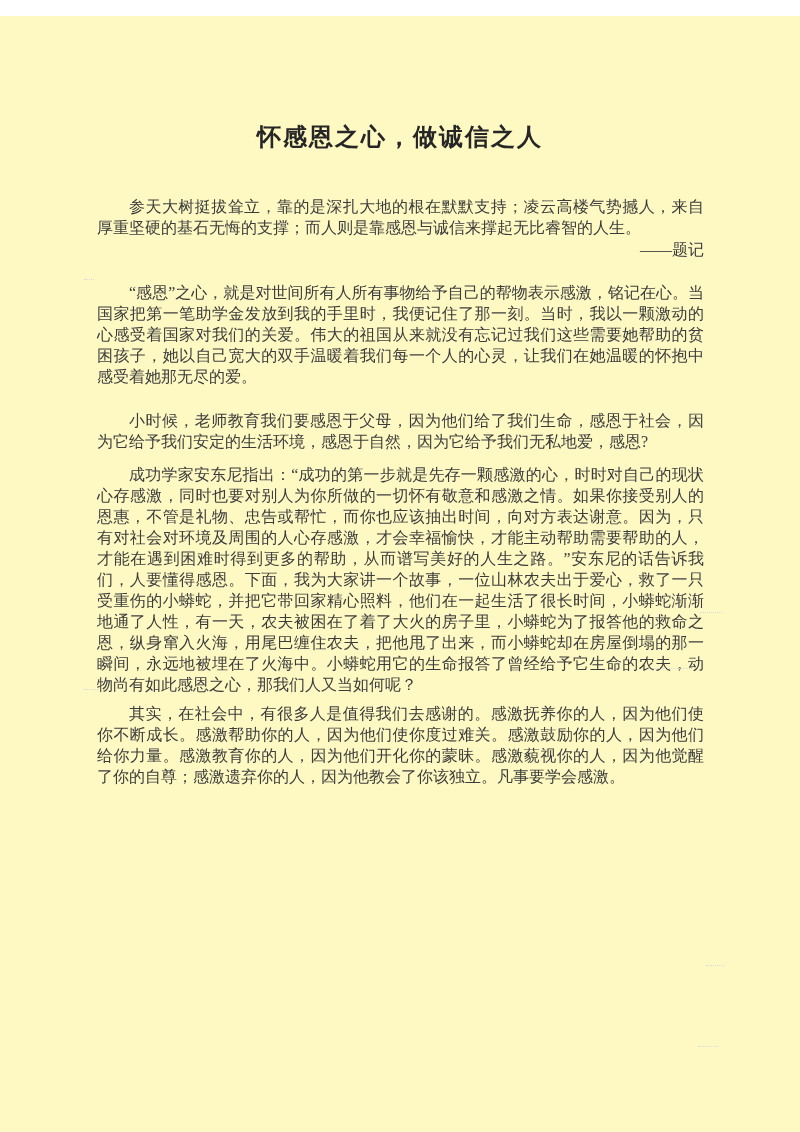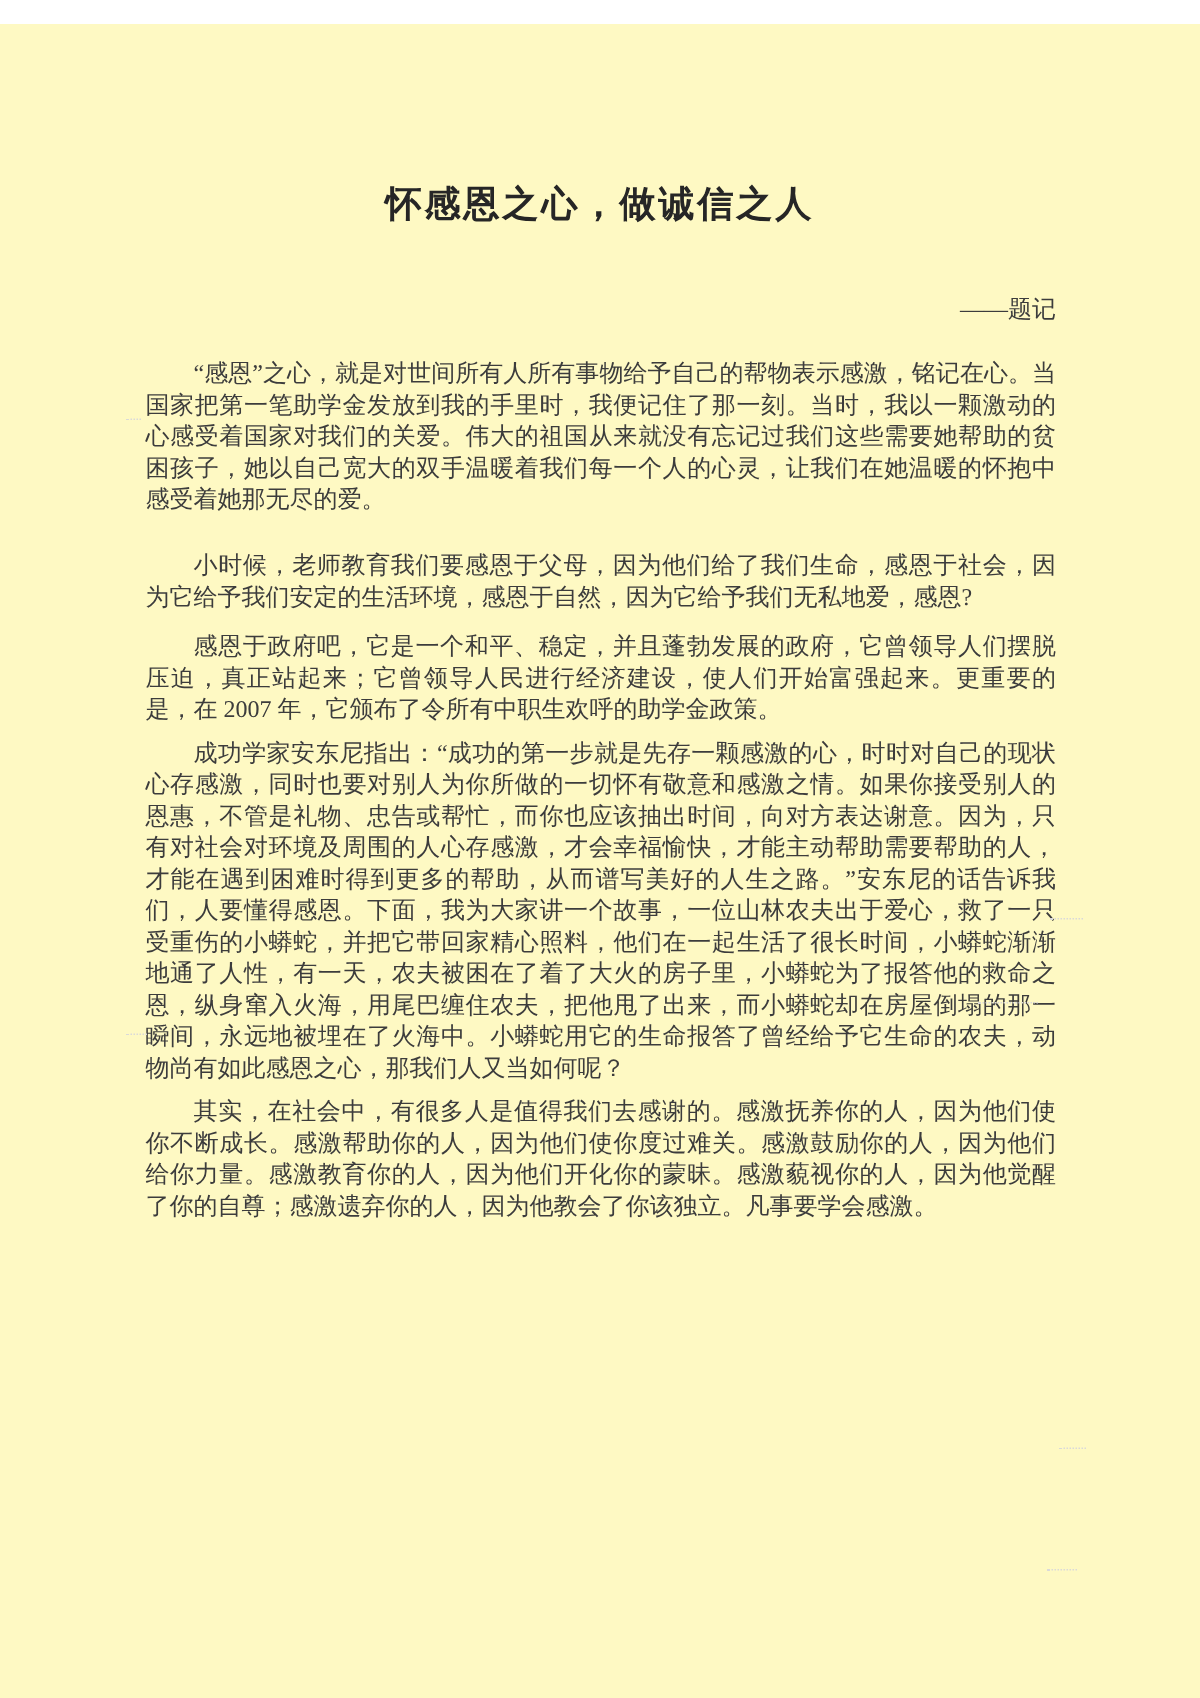--- a/index.html
+++ b/index.html
@@ -74,27 +74,27 @@
 </style>
 </head>
 <body>
 
 <div class="page">
 
   <h1 class="essay-title">怀感恩之心，做诚信之人</h1>
 
   <div class="content">
 
+    <p class="epigraph">参天大树挺拔耸立，靠的是深扎大地的根在默默支持；凌云高楼气势撼人，来自厚重坚硬的基石无悔的支撑；而人则是靠感恩与诚信来撑起无比睿智的人生。</p>
 
     <p class="attribution">——题记</p>
 
     <div id="paragraphs">
         <p class="para">“感恩”之心，就是对世间所有人所有事物给予自己的帮物表示感激，铭记在心。当国家把第一笔助学金发放到我的手里时，我便记住了那一刻。当时，我以一颗激动的心感受着国家对我们的关爱。伟大的祖国从来就没有忘记过我们这些需要她帮助的贫困孩子，她以自己宽大的双手温暖着我们每一个人的心灵，让我们在她温暖的怀抱中感受着她那无尽的爱。</p>
         <p class="para">小时候，老师教育我们要感恩于父母，因为他们给了我们生命，感恩于社会，因为它给予我们安定的生活环境，感恩于自然，因为它给予我们无私地爱，感恩?</p>
-        <p class="para">感恩于政府吧，它是一个和平、稳定，并且蓬勃发展的政府，它曾领导人们摆脱压迫，真正站起来；它曾领导人民进行经济建设，使人们开始富强起来。更重要的是，在 2007 年，它颁布了令所有中职生欢呼的助学金政策。</p>
         <p class="para">成功学家安东尼指出：“成功的第一步就是先存一颗感激的心，时时对自己的现状心存感激，同时也要对别人为你所做的一切怀有敬意和感激之情。如果你接受别人的恩惠，不管是礼物、忠告或帮忙，而你也应该抽出时间，向对方表达谢意。因为，只有对社会对环境及周围的人心存感激，才会幸福愉快，才能主动帮助需要帮助的人，才能在遇到困难时得到更多的帮助，从而谱写美好的人生之路。”安东尼的话告诉我们，人要懂得感恩。下面，我为大家讲一个故事，一位山林农夫出于爱心，救了一只受重伤的小蟒蛇，并把它带回家精心照料，他们在一起生活了很长时间，小蟒蛇渐渐地通了人性，有一天，农夫被困在了着了大火的房子里，小蟒蛇为了报答他的救命之恩，纵身窜入火海，用尾巴缠住农夫，把他甩了出来，而小蟒蛇却在房屋倒塌的那一瞬间，永远地被埋在了火海中。小蟒蛇用它的生命报答了曾经给予它生命的农夫，动物尚有如此感恩之心，那我们人又当如何呢？</p>
         <p class="para">其实，在社会中，有很多人是值得我们去感谢的。感激抚养你的人，因为他们使你不断成长。感激帮助你的人，因为他们使你度过难关。感激鼓励你的人，因为他们给你力量。感激教育你的人，因为他们开化你的蒙昧。感激藐视你的人，因为他觉醒了你的自尊；感激遗弃你的人，因为他教会了你该独立。凡事要学会感激。</p>
       </div>
 
   </div>
 
   <div class="artifact a1"></div>
   <div class="artifact a2"></div>
   <div class="artifact a3"></div>
   <div class="artifact a4"></div>

